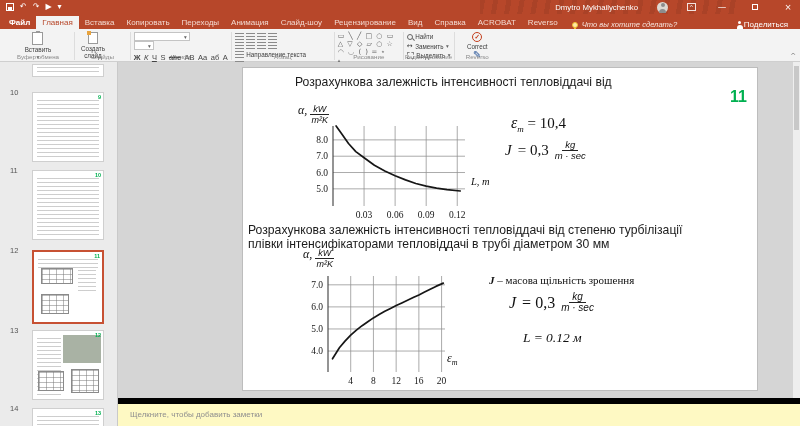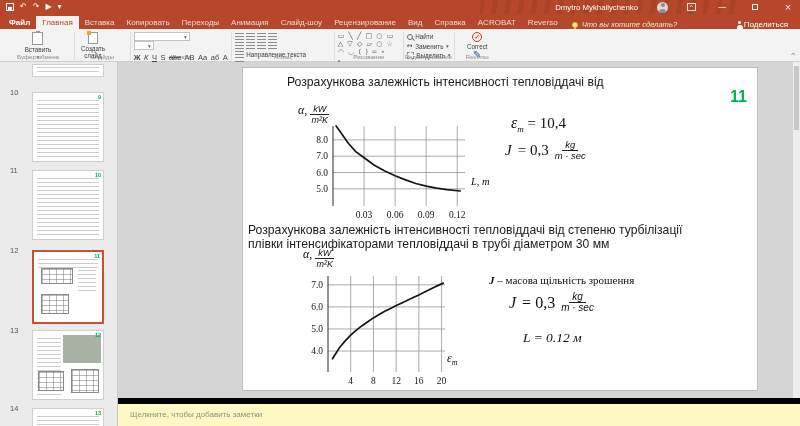--- a/index.html
+++ b/index.html
@@ -95,21 +95,21 @@
   .rightcol{flex:1;display:flex;flex-direction:column;min-width:0;}
   .canvas{height:336px;position:relative;background:#d5d5d5;}
   .vscroll{position:absolute;right:0;top:0;width:7px;height:100%;background:#eeeeee;}
   .vthumb{position:absolute;left:1px;right:1px;top:4px;height:64px;background:#c8c8c8;}
   .notesbar{height:28px;background:#fef9c3;border-top:6px solid #000000;display:flex;align-items:flex-start;padding:6px 0 0 12px;}
   .notes-ph{font-size:8px;color:#8f8f8f;}
 
   
   .slide{position:absolute;left:125px;top:6px;width:514px;height:322px;background:#fff;box-shadow:0 0 0 1px #bdbdbd;}
   .s-abs{position:absolute;}
-  .h1{left:44px;top:8px;width:410px;font-size:12.2px;line-height:13.8px;color:#1c1c1c;}
+  .h1{left:52px;top:8px;width:410px;font-size:12.2px;line-height:13.8px;color:#1c1c1c;}
   .h2{left:5px;top:156px;width:448px;font-size:12.2px;line-height:13.8px;color:#1c1c1c;}
   .pagenum{right:10px;top:20px;font-size:16px;font-weight:bold;color:#00b050;}
   .serif{font-family:"Liberation Serif",serif;}
   .alpha{display:flex;gap:3px;align-items:flex-start;font-style:italic;color:#111;}
   .alpha .sym{font-size:12px;line-height:12px;}
   .frac{display:inline-flex;flex-direction:column;align-items:center;font-family:Liberation Sans, sans-serif;color:#111;}
   .frac .ftop{padding:0 3px;border-bottom:1px solid #222;line-height:10px;}
   .frac .fbot{line-height:10px;}
   .alpha .frac{font-size:9px;font-style:italic;}
   .a1{left:55px;top:36px;}

